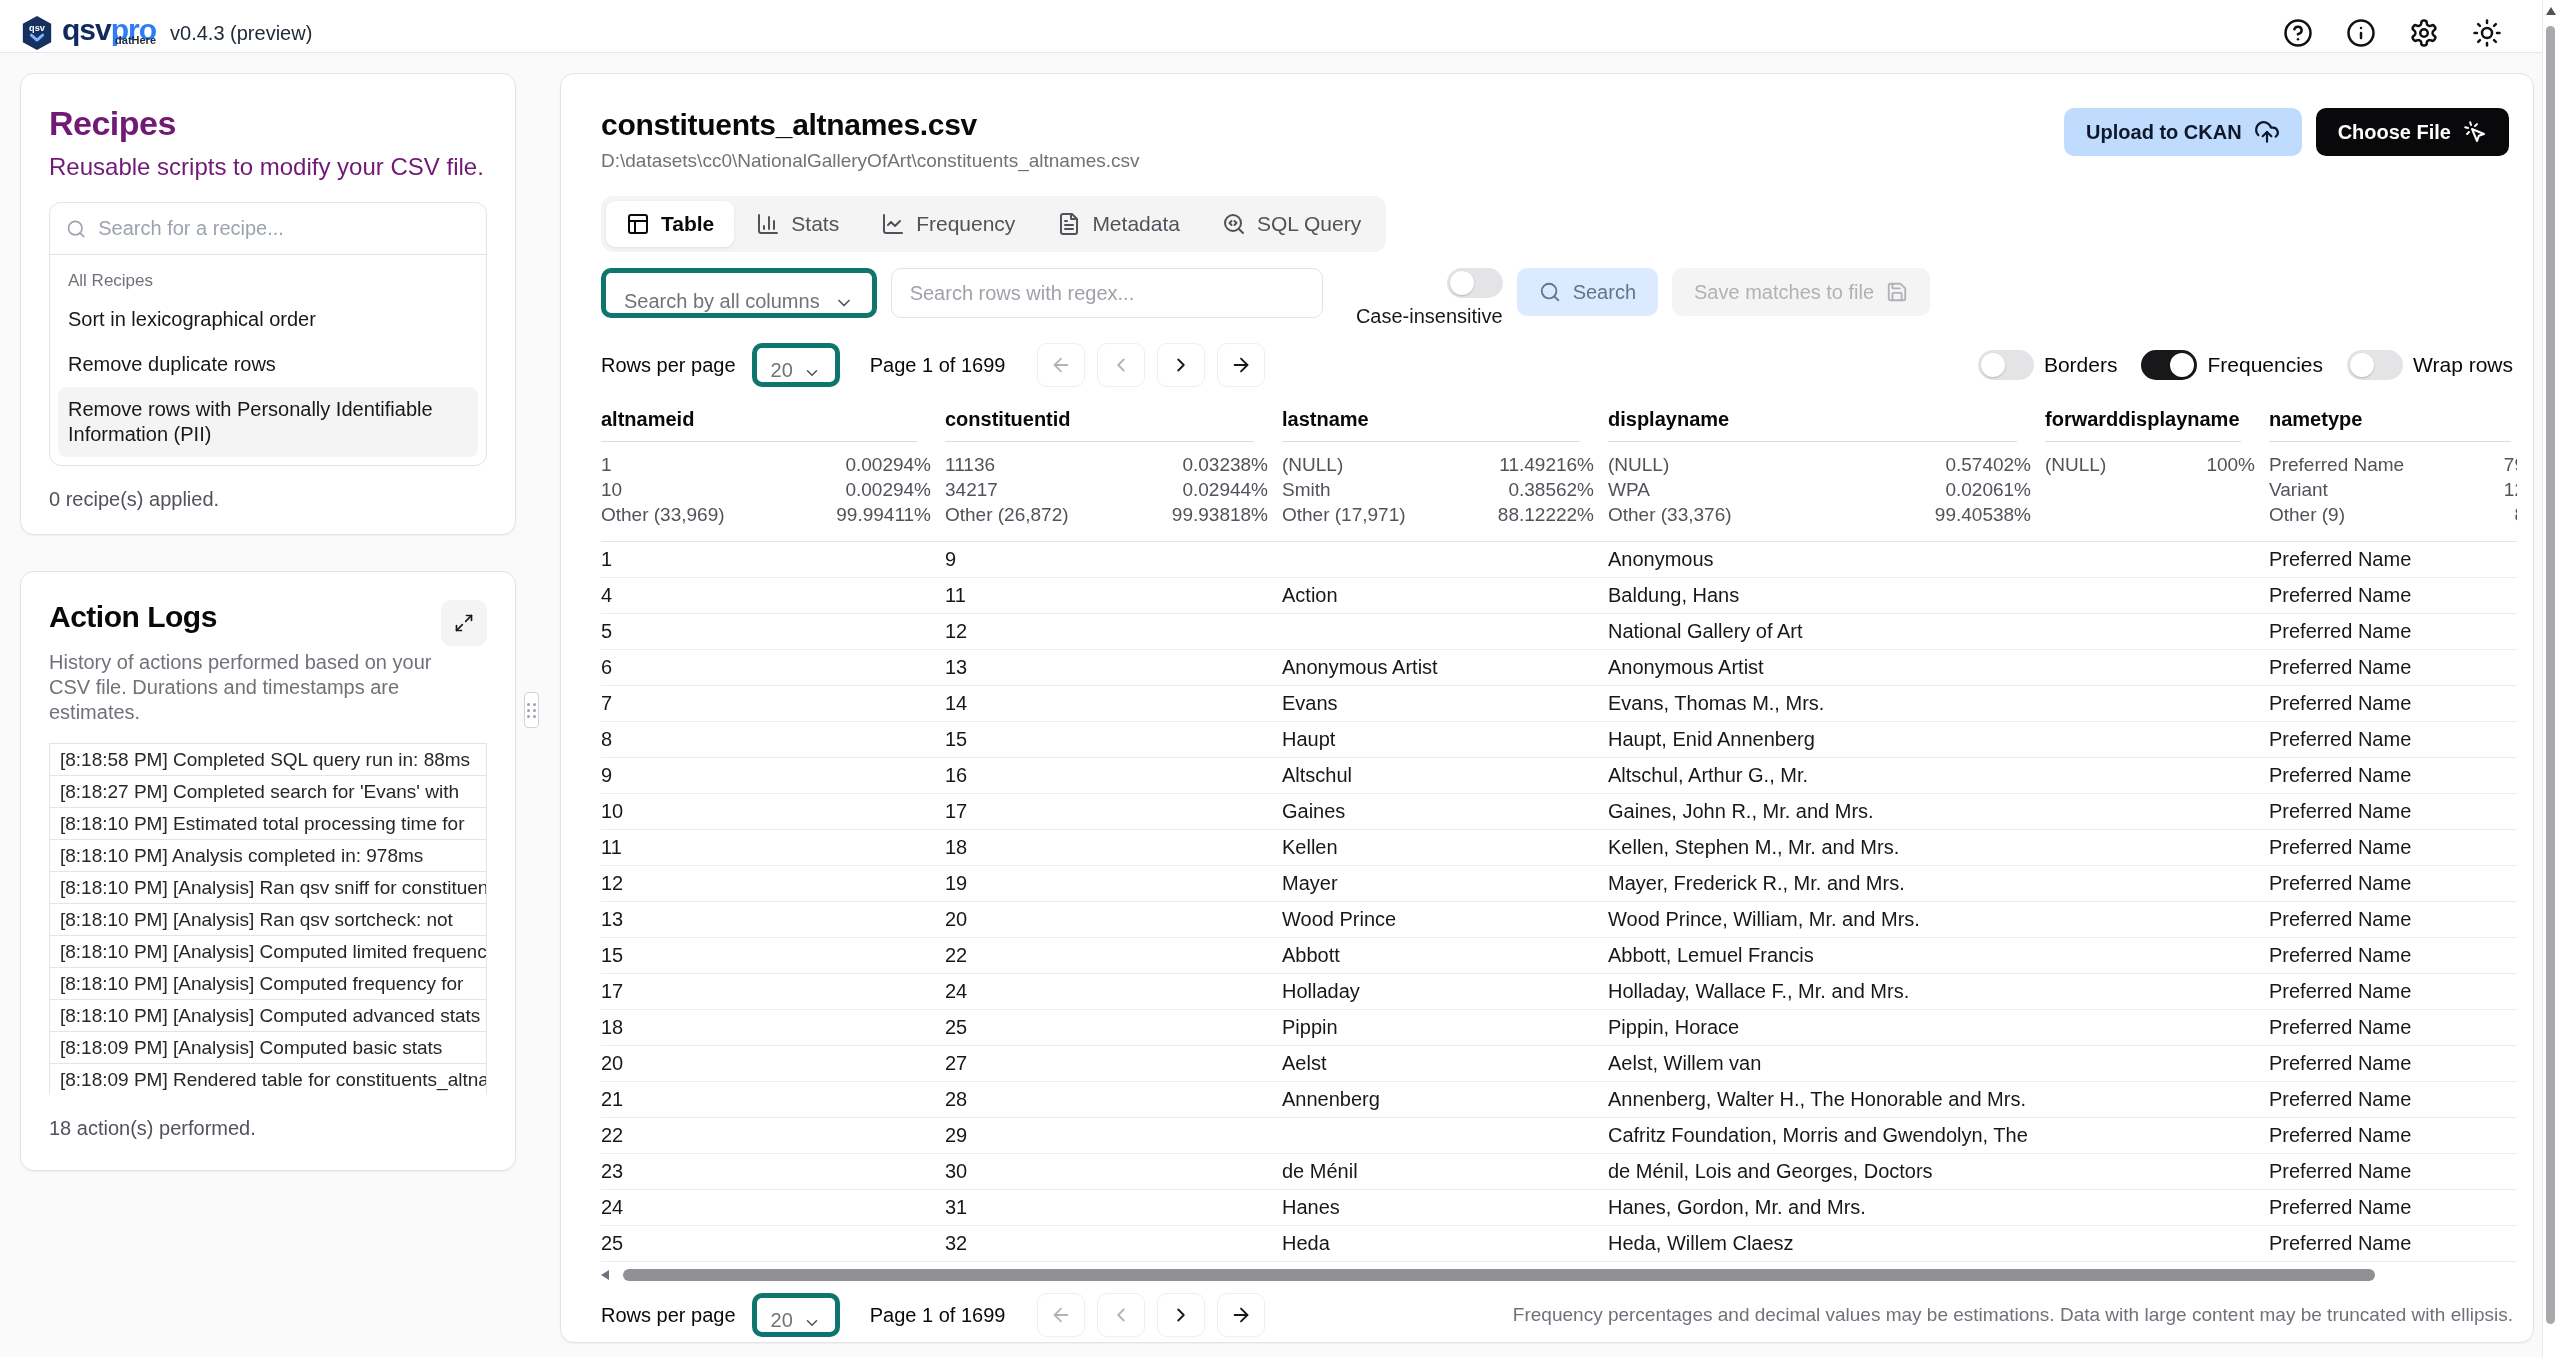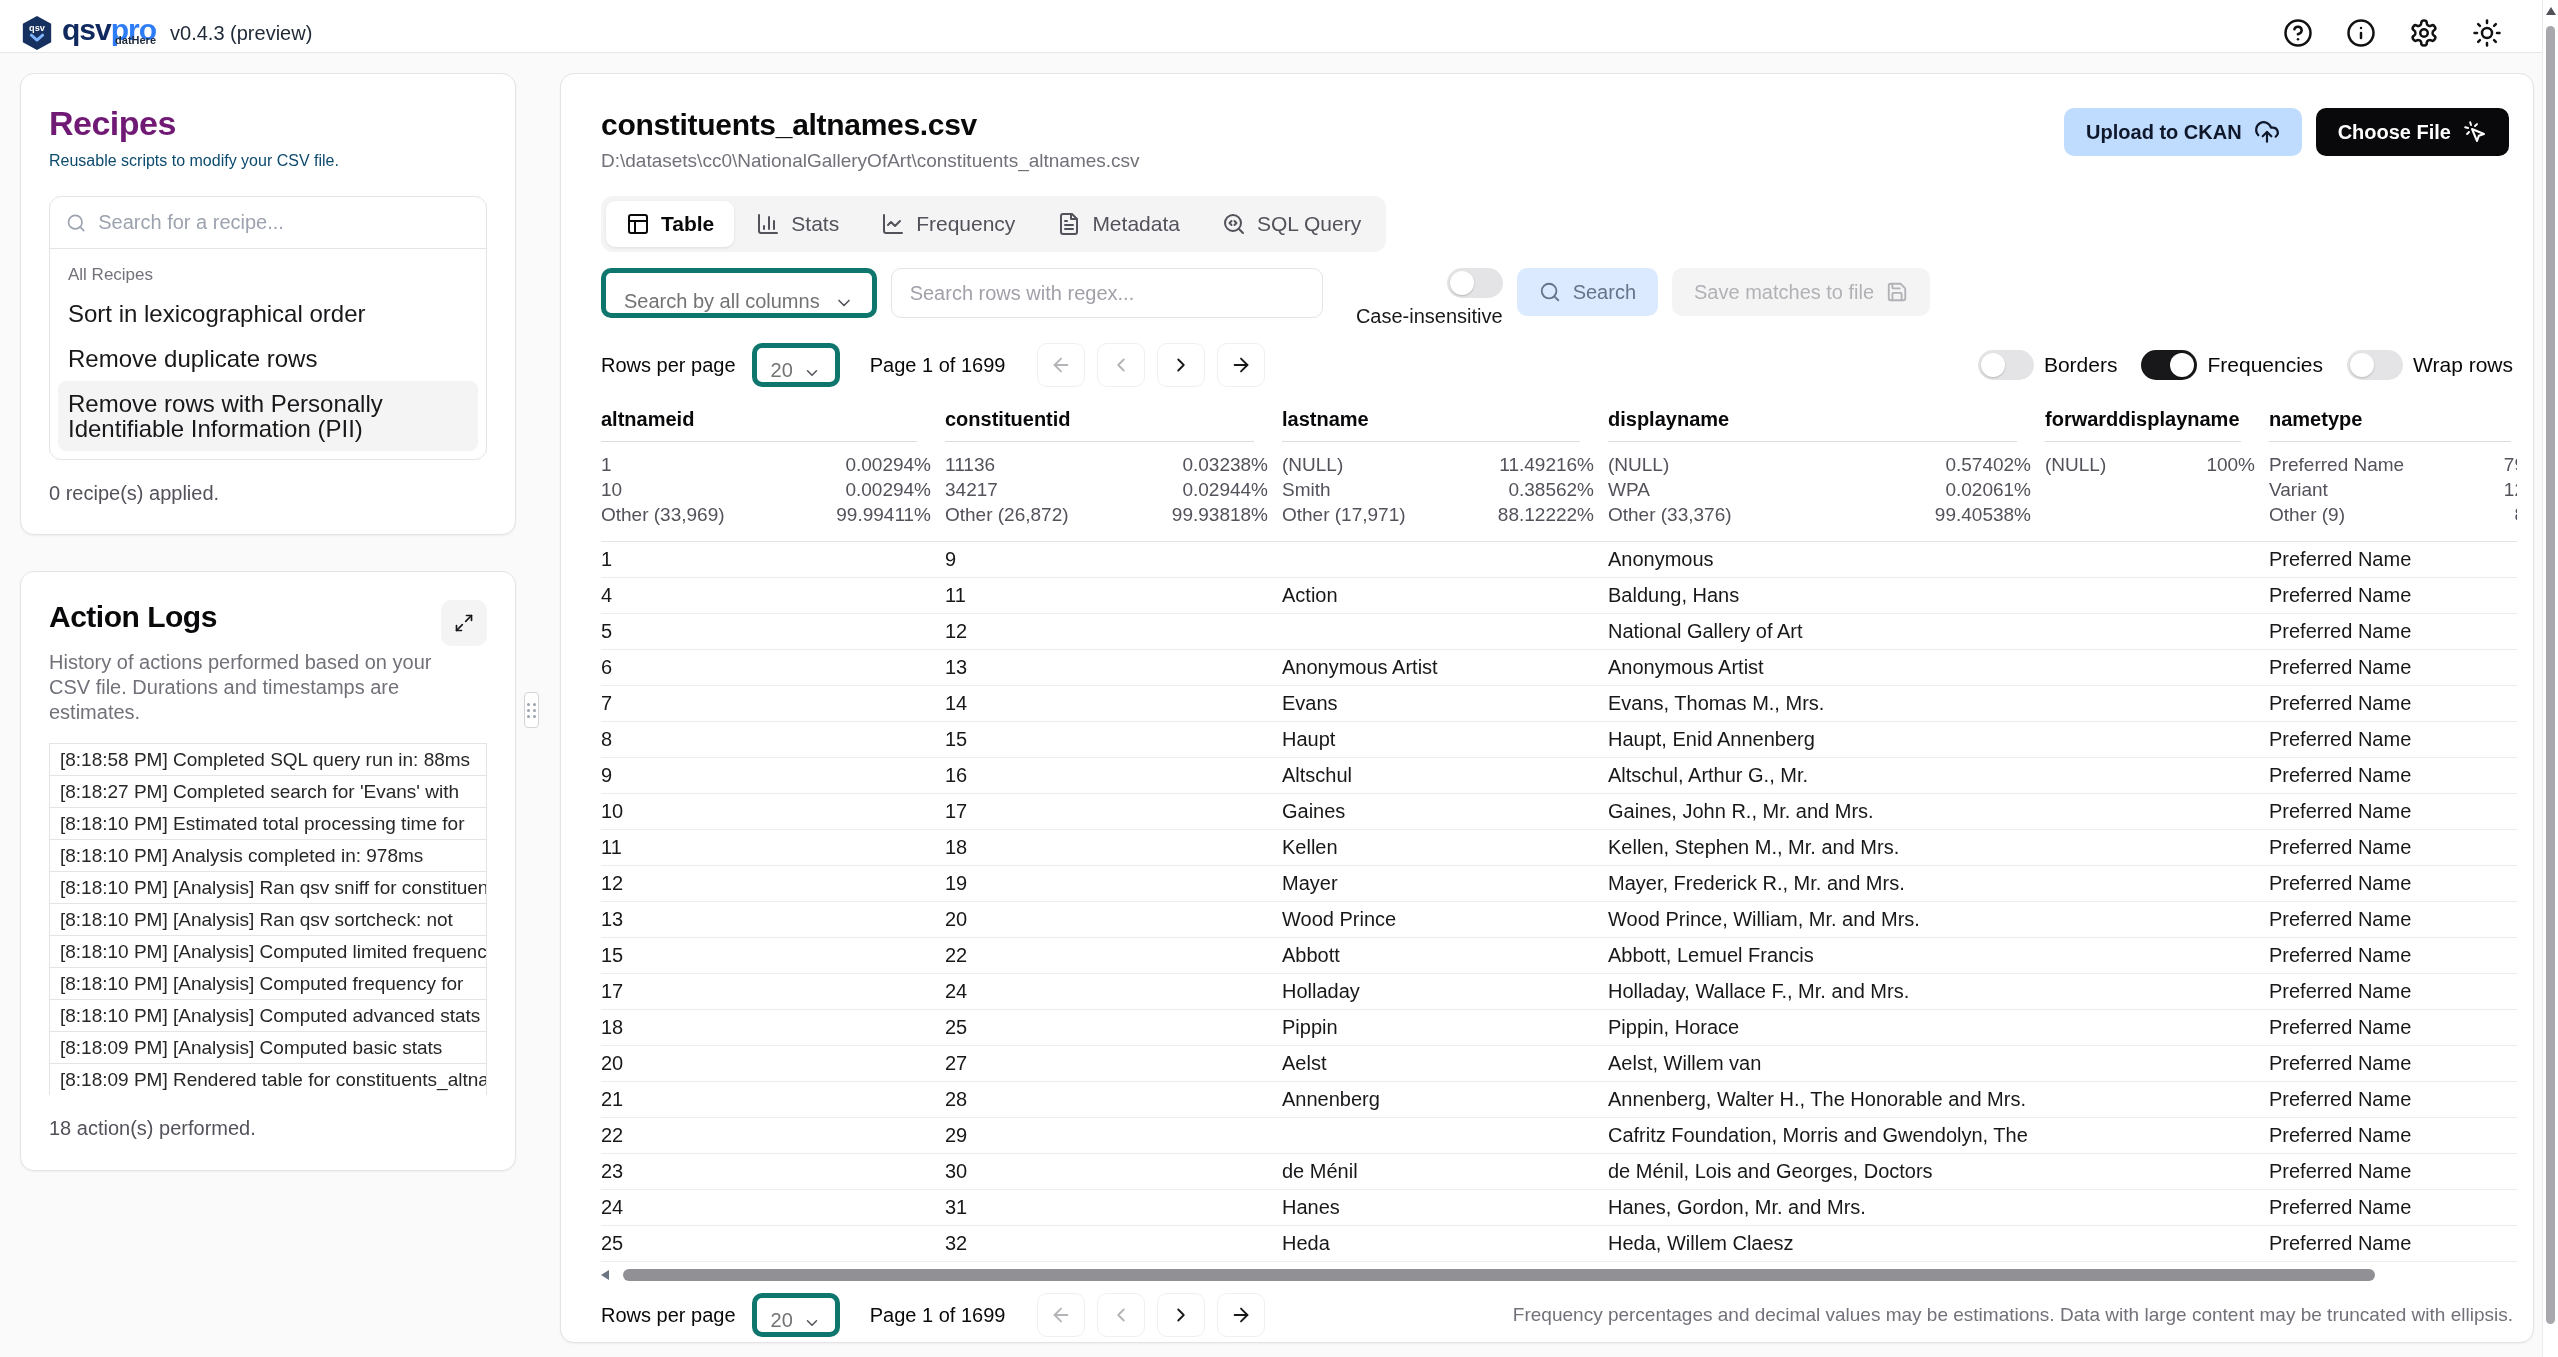--- a/index.html
+++ b/index.html
@@ -27,28 +27,28 @@
   .top-tab .tab-underline{ position:absolute; left:-6px; right:-6px; bottom:0; height:5px; background:#3b82f6; border-radius:1px; }
   .top-actions{ margin-left:auto; display:flex; align-items:center; gap:33px; color:#111; }
   .top-actions .icon-btn{ width:30px; height:30px; cursor:pointer; background:none; border:none; color:#111; }
 
   
   .card{ position:absolute; background:#fff; border:1px solid #e4e4e7; border-radius:14px; box-shadow:0 1px 2px rgba(0,0,0,.05); }
 
   
   .recipes-card{ left:20px; top:73px; width:496px; height:462px; padding:30px 28px; }
   .card h2.card-title{ font-size:34px; font-weight:bold; color:#701a75; letter-spacing:-0.5px; }
-  .card .card-sub{ font-size:16px; color:#0c4a6e; margin-top:5px; line-height:26px; }
+  .card .card-sub{ font-size:24px; color:#701a75; margin-top:11px; line-height:26px; }
   .recipe-box{ margin-top:22px; border:1px solid #e4e4e7; border-radius:12px; overflow:hidden; }
   .recipe-search{ display:flex; align-items:center; gap:12px; padding:14px 16px; border-bottom:1px solid #e4e4e7; color:#9ca3af; }
   .recipe-search input{ border:none; outline:none; font-size:20px; width:100%; font-family:inherit; color:#18181b; background:transparent; }
   .recipe-search input::placeholder{ color:#9ca3af; }
   .recipe-list{ padding:8px; }
   .recipe-group{ font-size:17px; color:#71717a; padding:8px 10px 6px; }
-  .recipe-item{ font-size:24px; color:#18181b; padding:10px 10px; border-radius:8px; line-height:25px; cursor:pointer; }
+  .recipe-item{ font-size:20px; color:#18181b; padding:10px 10px; border-radius:8px; line-height:25px; cursor:pointer; }
   .recipe-item.hl{ background:#f4f4f5; }
   .applied{ margin-top:22px; font-size:20px; color:#52525b; }
 
   
   .logs-card{ left:20px; top:571px; width:496px; height:600px; padding:28px 28px; }
   .logs-head{ display:flex; align-items:flex-start; justify-content:space-between; }
   .logs-head h2{ font-size:30px; font-weight:bold; color:#09090b; letter-spacing:-0.5px; }
   .expand-btn{ width:46px; height:46px; border:none; border-radius:10px; background:#f4f4f5; color:#18181b; display:flex; align-items:center; justify-content:center; cursor:pointer; }
   .logs-sub{ font-size:20px; color:#71717a; margin-top:4px; line-height:25px; width:420px; }
   .log-list{ margin-top:18px; height:352px; overflow:hidden; }

